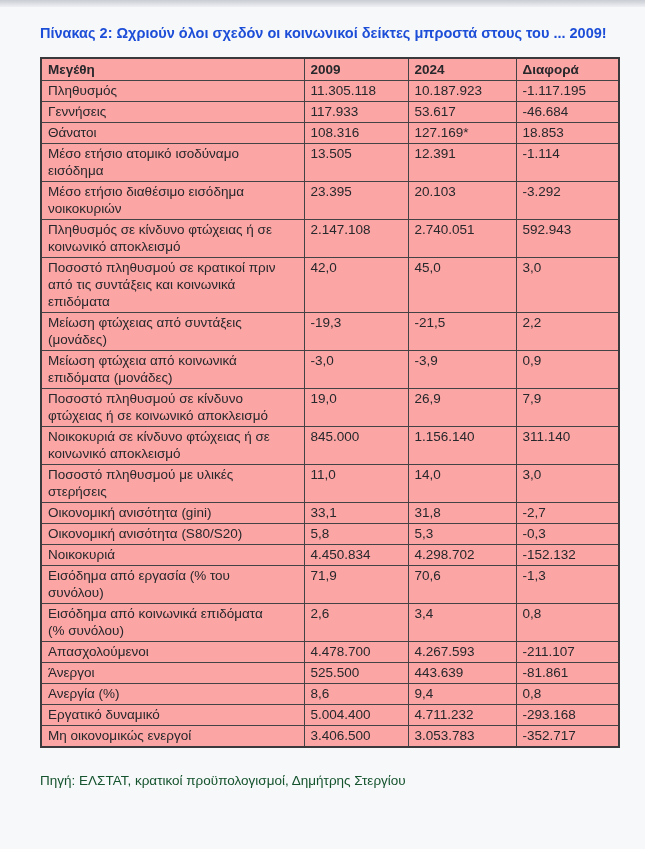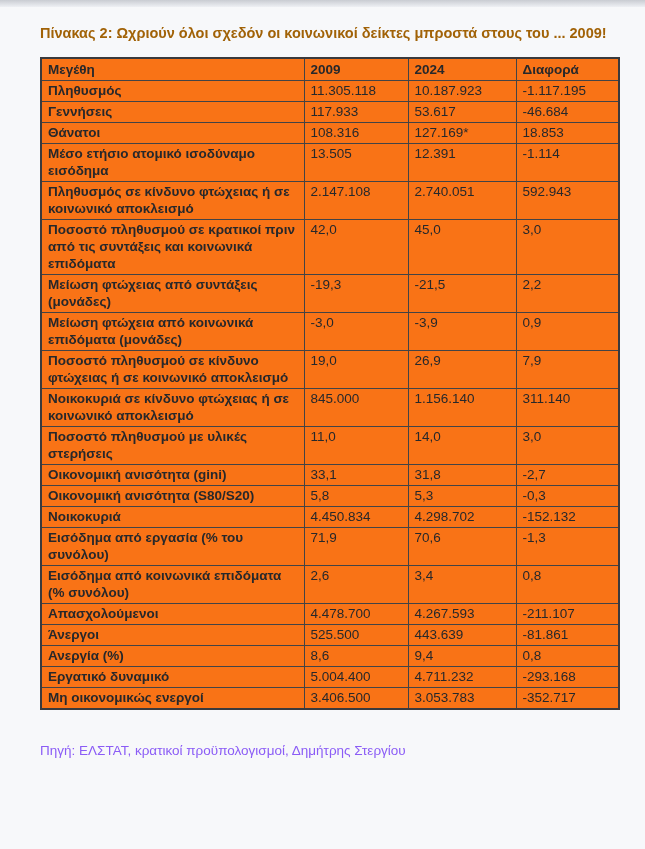--- a/index.html
+++ b/index.html
@@ -22,28 +22,28 @@
     background: linear-gradient(#c9ccd2, #eef0f4);
   }
   .page {
     padding: 25px 27px 0 40px;
   }
   .title {
     font-weight: bold;
     font-size: 14.5px;
     line-height: 17px;
     margin-bottom: 15px;
-    color: #a16207;
+    color: #1d4ed8;
   }
   table.stats {
     border-collapse: collapse;
     table-layout: fixed;
     width: 578px;
     border: 2px solid #3a3a3d;
-    background: #f97316;
+    background: #fca5a5;
   }
   col.c0 { width: 263px; }
   col.c1 { width: 104px; }
   col.c2 { width: 108px; }
   col.c3 { width: 103px; }
   th, td {
     border: 1px solid #434346;
     font-size: 13.5px;
     line-height: 17px;
     padding: 1px 6px 2px 6px;
@@ -51,26 +51,25 @@
     vertical-align: top;
     overflow: hidden;
   }
   th {
     font-weight: bold;
     padding-top: 2px;
     padding-bottom: 2px;
   }
   td.label {
     white-space: pre-line;
-    font-weight: bold;
   }
   .source {
-    margin-top: 33px;
+    margin-top: 25px;
     font-size: 13.5px;
-    color: #8b5cf6;
+    color: #14532d;
   }
 </style>
 </head>
 <body style="background: rgb(247, 248, 250); color: rgb(39, 40, 43);">
 
 <div class="scan-edge"></div>
 
 <div class="page">
 
   <div class="title">Πίνακας 2: Ωχριούν όλοι σχεδόν οι κοινωνικοί δείκτες  μπροστά στους  του ... 2009!</div>
@@ -110,20 +109,27 @@
           <td>18.853</td>
         </tr>
         <tr>
           <td class="label">Μέσο ετήσιο ατομικό ισοδύναμο
 εισόδημα</td>
           <td>13.505</td>
           <td>12.391</td>
           <td>-1.114</td>
         </tr>
         <tr>
+          <td class="label">Μέσο ετήσιο διαθέσιμο  εισόδημα
+νοικοκυριών</td>
+          <td>23.395</td>
+          <td>20.103</td>
+          <td>-3.292</td>
+        </tr>
+        <tr>
           <td class="label">Πληθυσμός σε κίνδυνο φτώχειας ή σε
 κοινωνικό αποκλεισμό</td>
           <td>2.147.108</td>
           <td>2.740.051</td>
           <td>592.943</td>
         </tr>
         <tr>
           <td class="label">Ποσοστό πληθυσμού σε κρατικοί πριν
 από τις συντάξεις και κοινωνικά
 επιδόματα</td>

